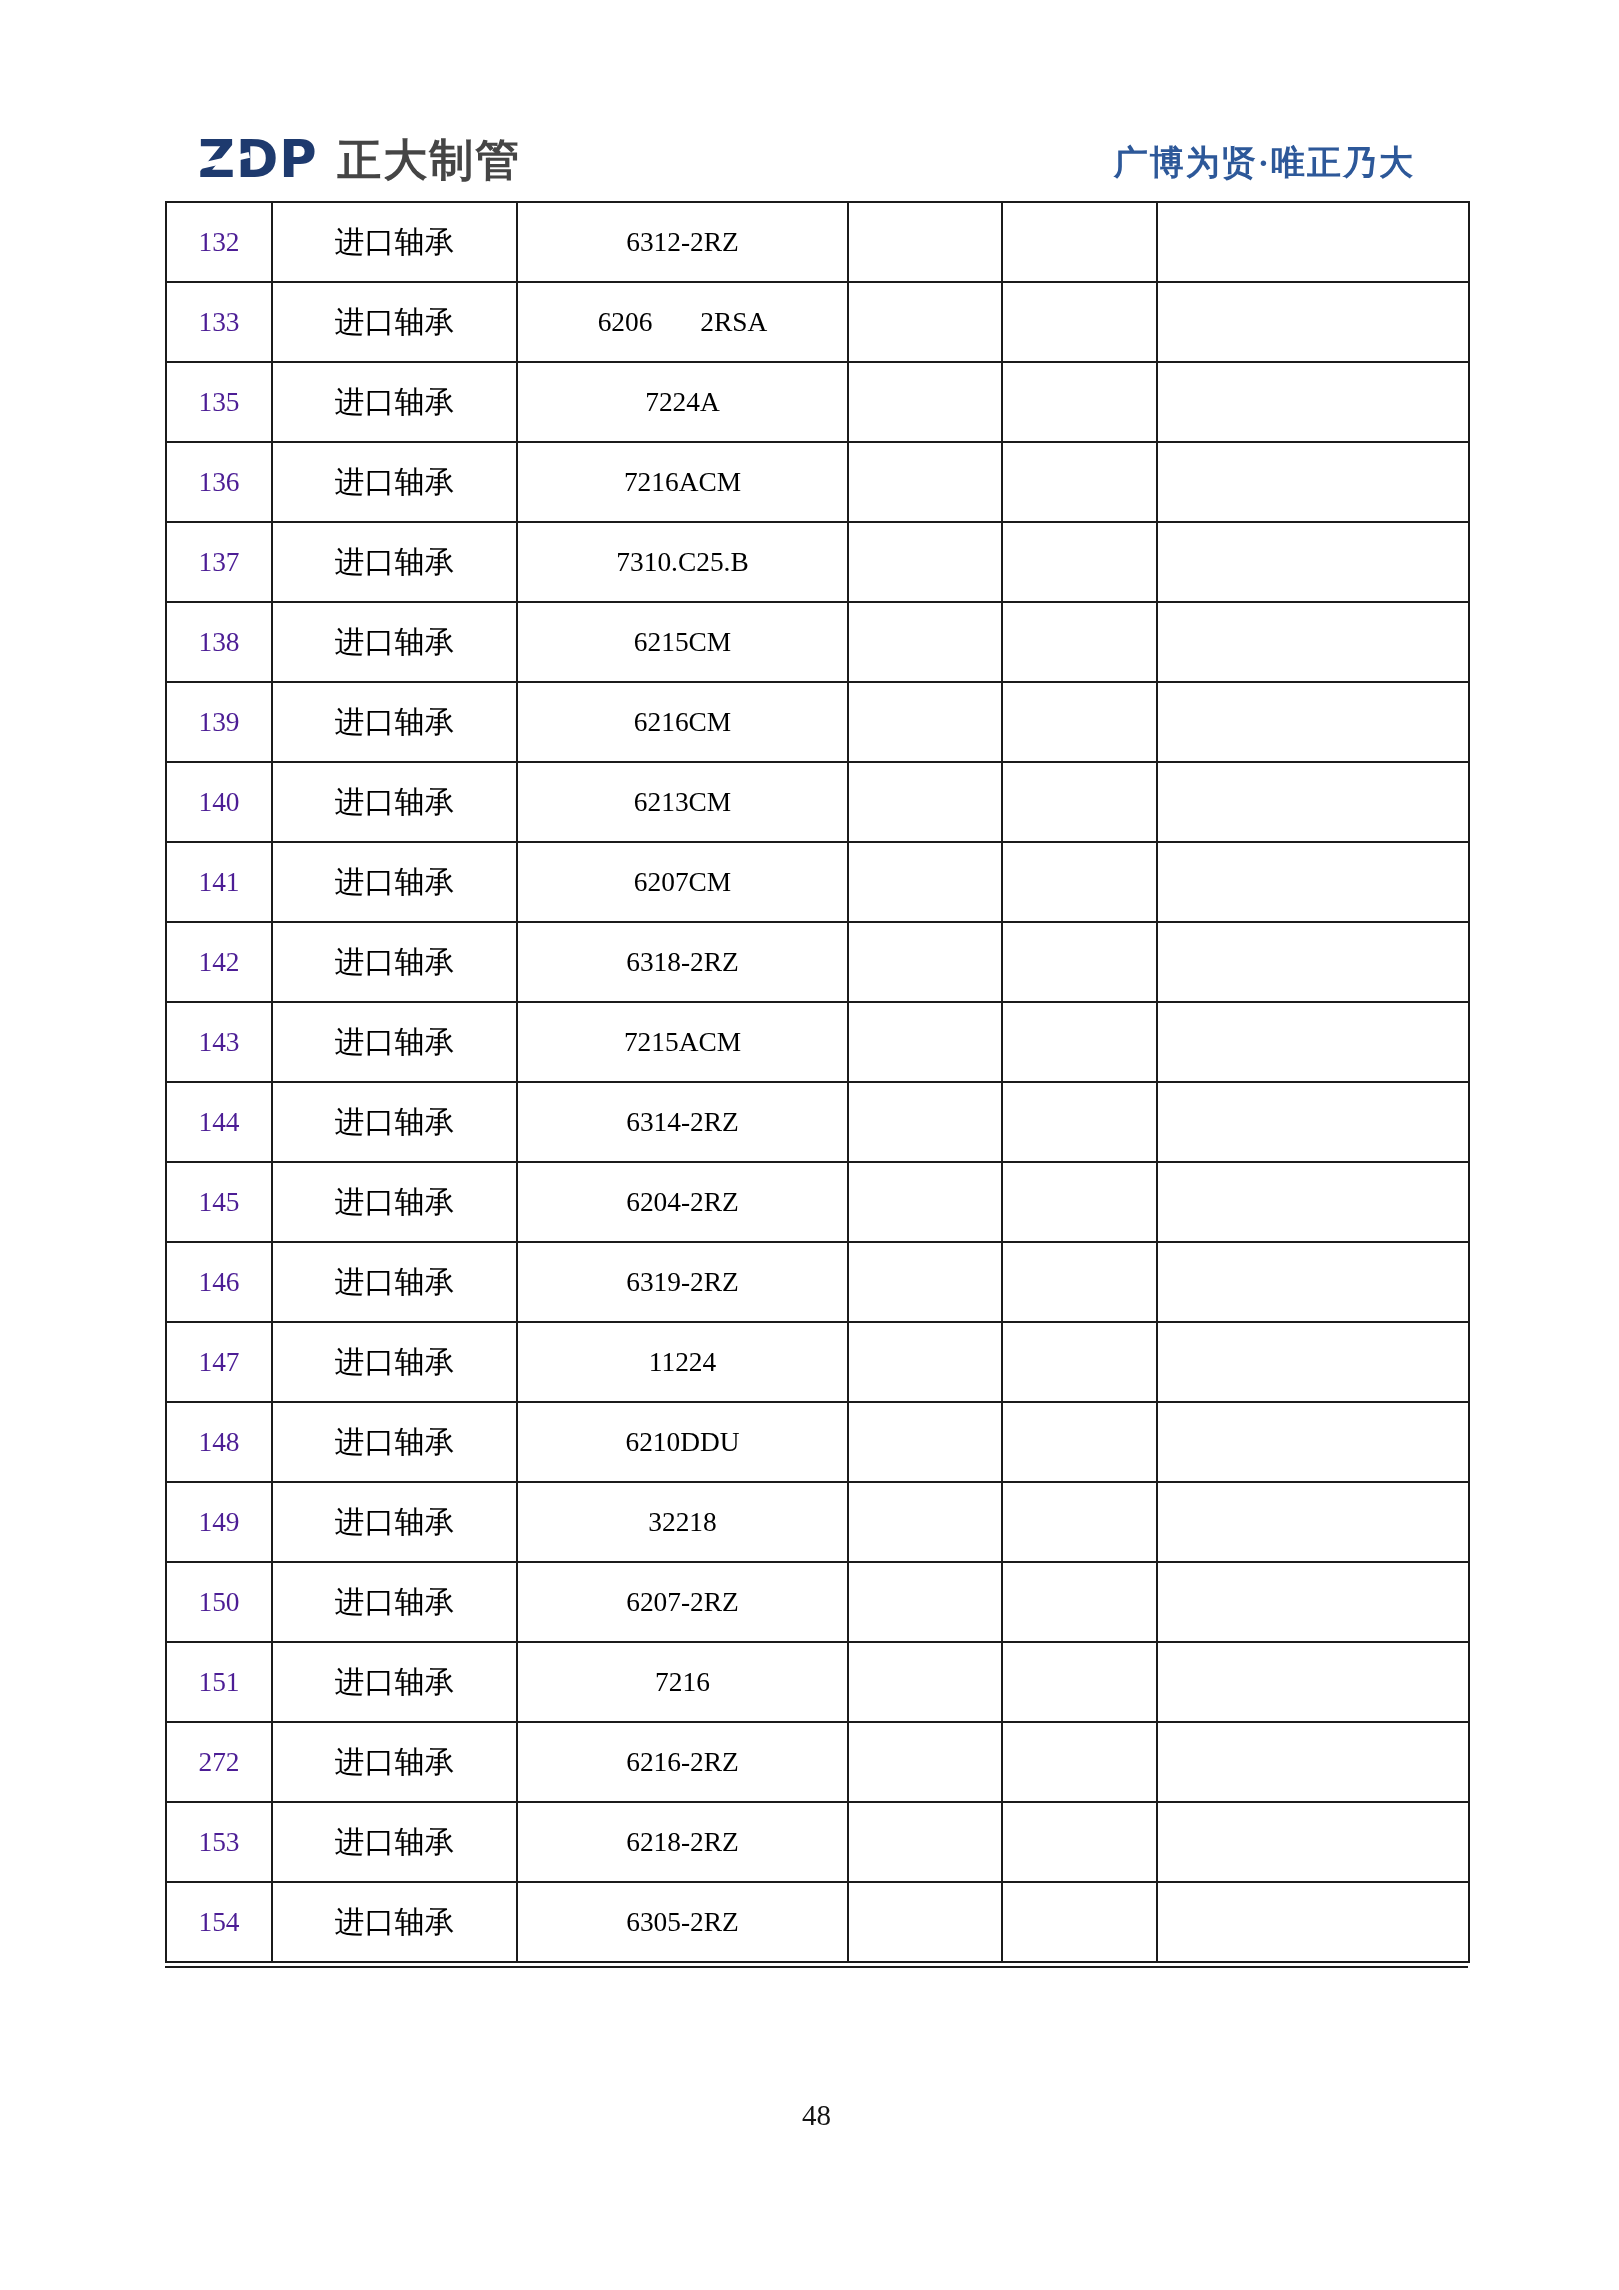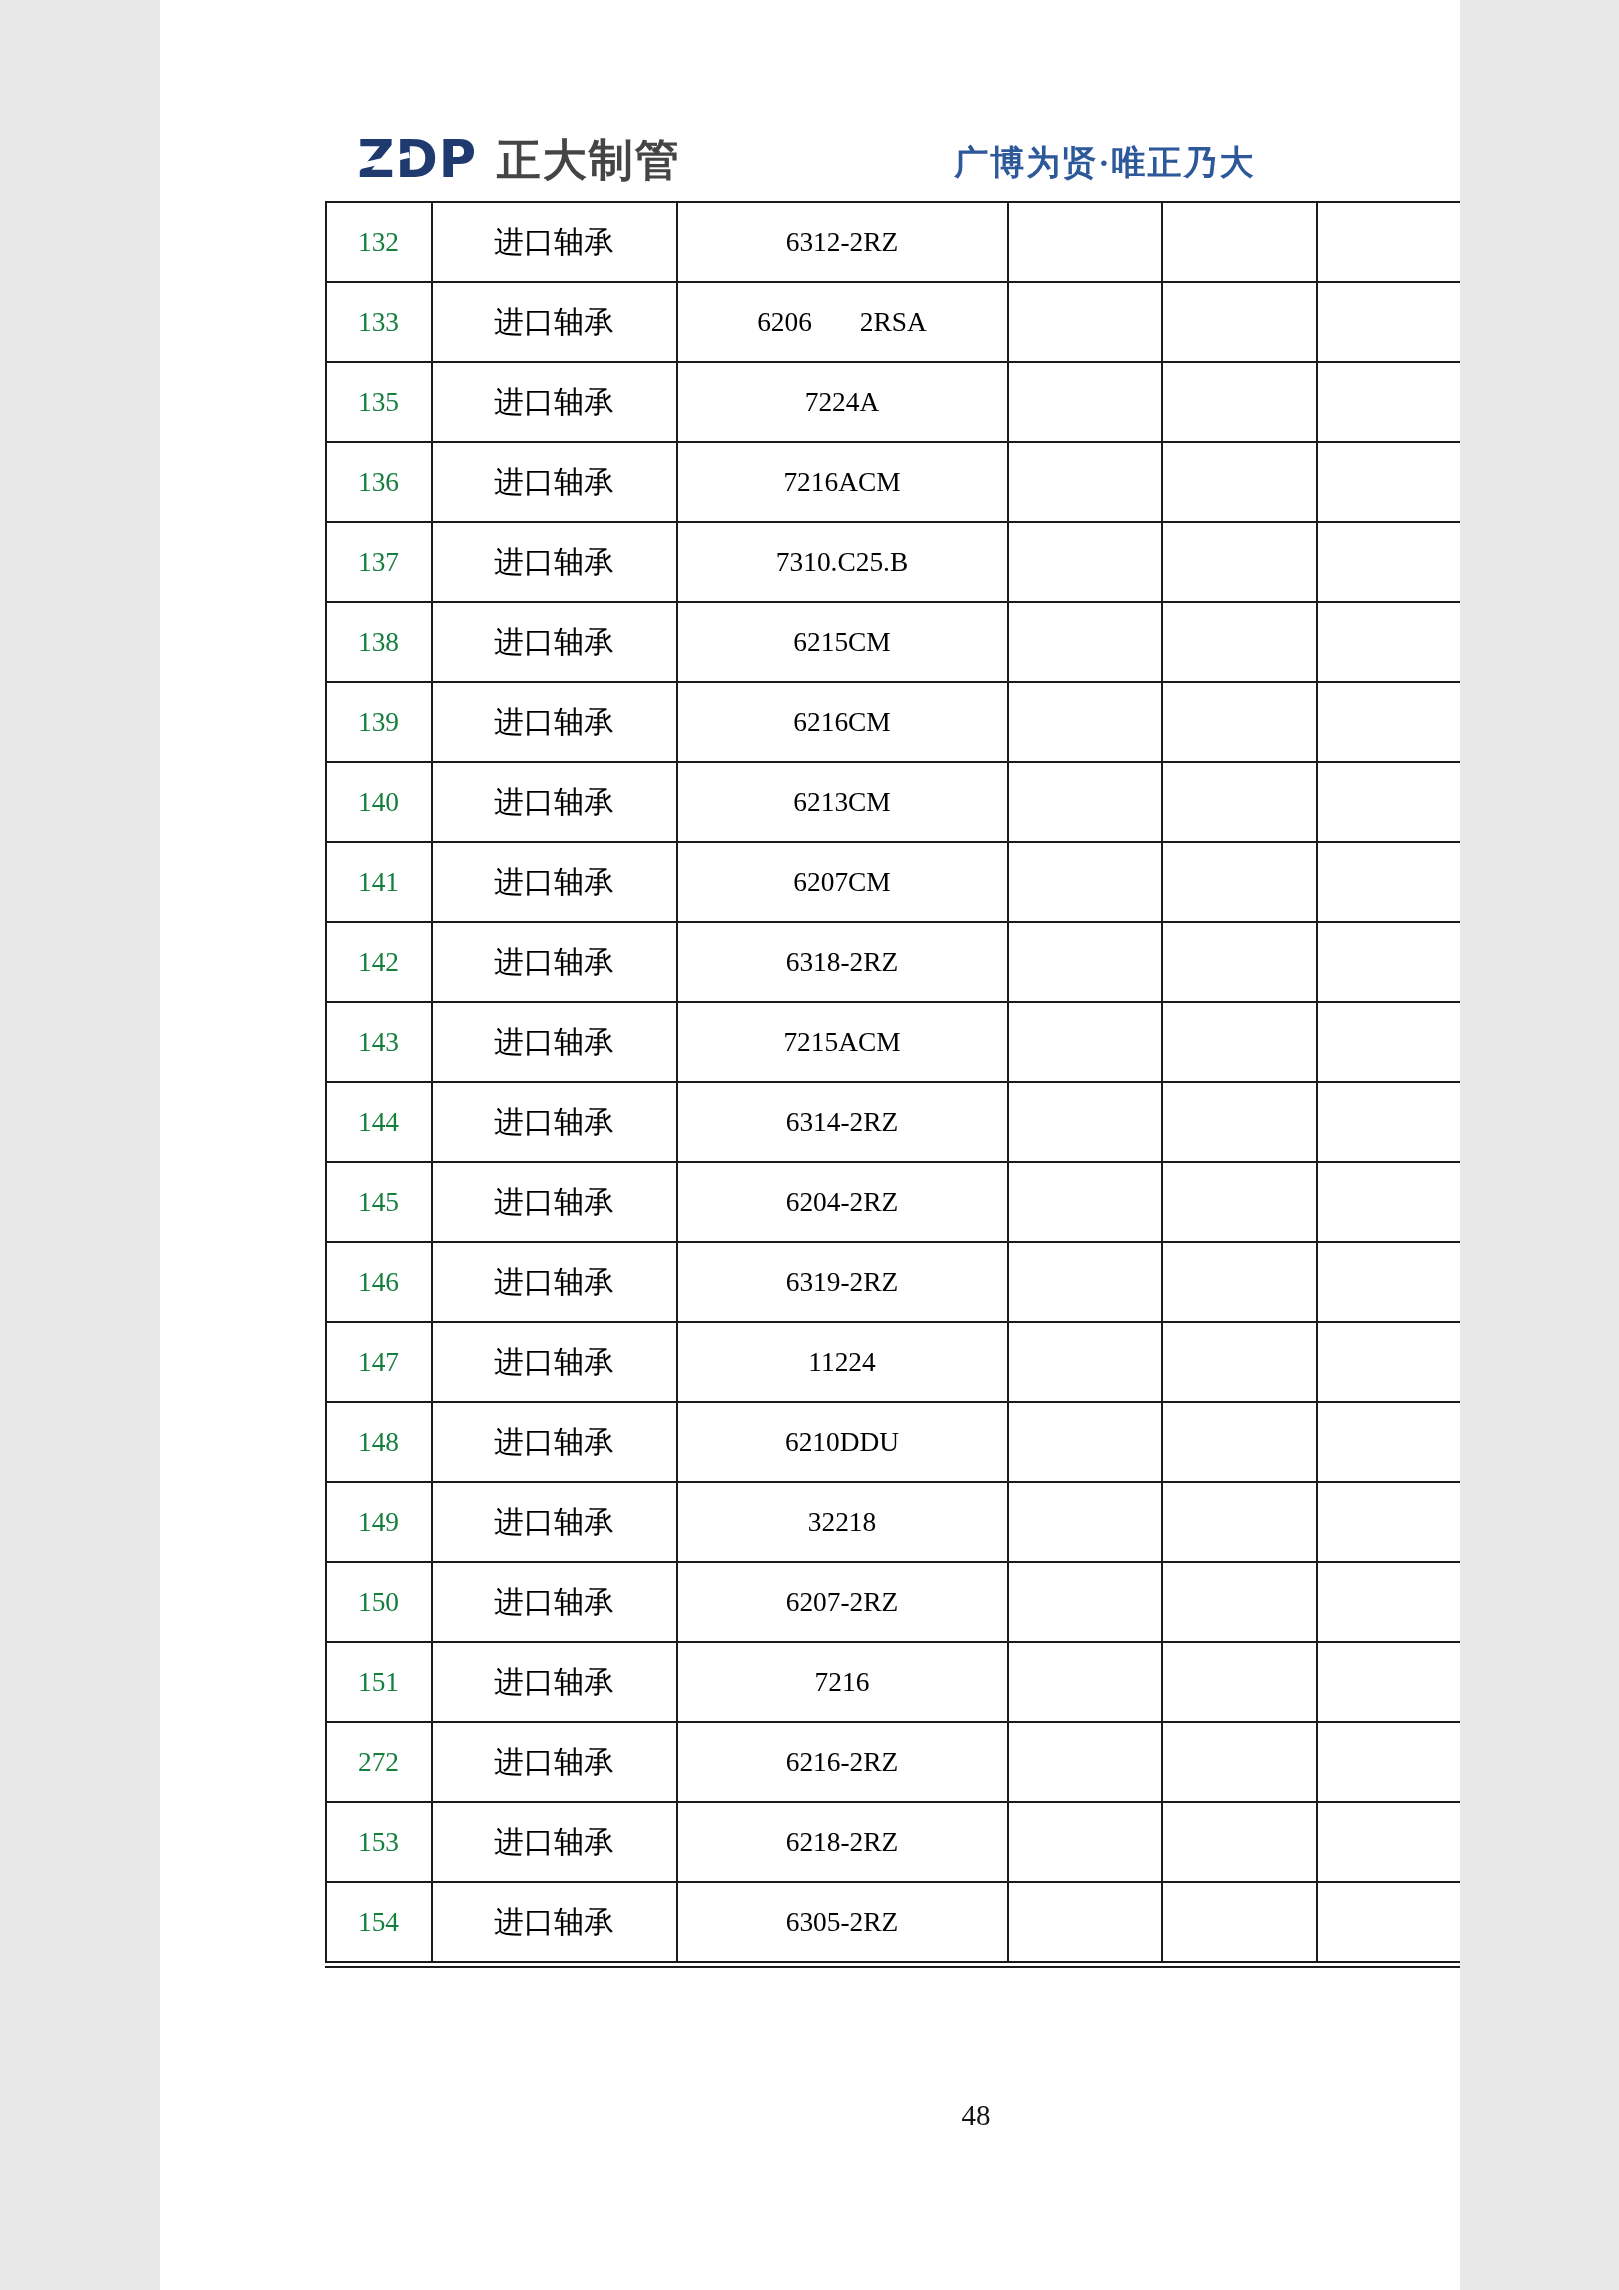--- a/index.html
+++ b/index.html
@@ -1,17 +1,17 @@
 <!DOCTYPE html>
 <html><head>
 <meta charset="utf-8">
 <style>
   html,body { margin:0; padding:0; background:#e8e8e8; }
   .page {
-    position:relative; width:1300px; height:2291px;
+    position:relative; width:1619px; height:2291px;
     background:#ffffff; margin:0 auto; overflow:hidden;
     font-family:"Liberation Sans","DejaVu Sans",sans-serif;
   }
 
   
   .logo { position:absolute; left:198px; top:135px; height:47px;
           display:flex; align-items:flex-end; gap:19.6px; }
   .logo-zdp {
     position:relative; font-family:"DejaVu Sans",sans-serif;
     font-weight:900; font-size:51px; line-height:45px;
@@ -35,21 +35,21 @@
 
   
   .table-wrap { position:absolute; left:165px; top:201px; width:1303px; }
   table.parts { border-collapse:collapse; table-layout:fixed; width:1303px; }
   table.parts td {
     border:2px solid #1b1b1b;
     border-top-width:2.9px; border-bottom-width:2.9px;
     height:78px; padding:0; text-align:center; vertical-align:middle;
     overflow:hidden; background:#ffffff;
   }
-  .c-no    { font-family:"Liberation Serif","DejaVu Serif",serif; font-size:27.4px; color:#15803d; }
+  .c-no    { font-family:"Liberation Serif","DejaVu Serif",serif; font-size:27.4px; color:#4c1d95; }
   .c-cat   { font-family:"Liberation Sans","DejaVu Sans",sans-serif; font-size:30px; color:#000; }
   .c-model { font-family:"Liberation Serif","DejaVu Serif",serif; font-size:27.4px; color:#000; white-space:pre; }
   .c-empty { }
   
   .table-wrap::after {
     content:""; display:block; width:100%; height:2px;
     background:#1b1b1b; margin-top:2.9px;
   }
 
   

